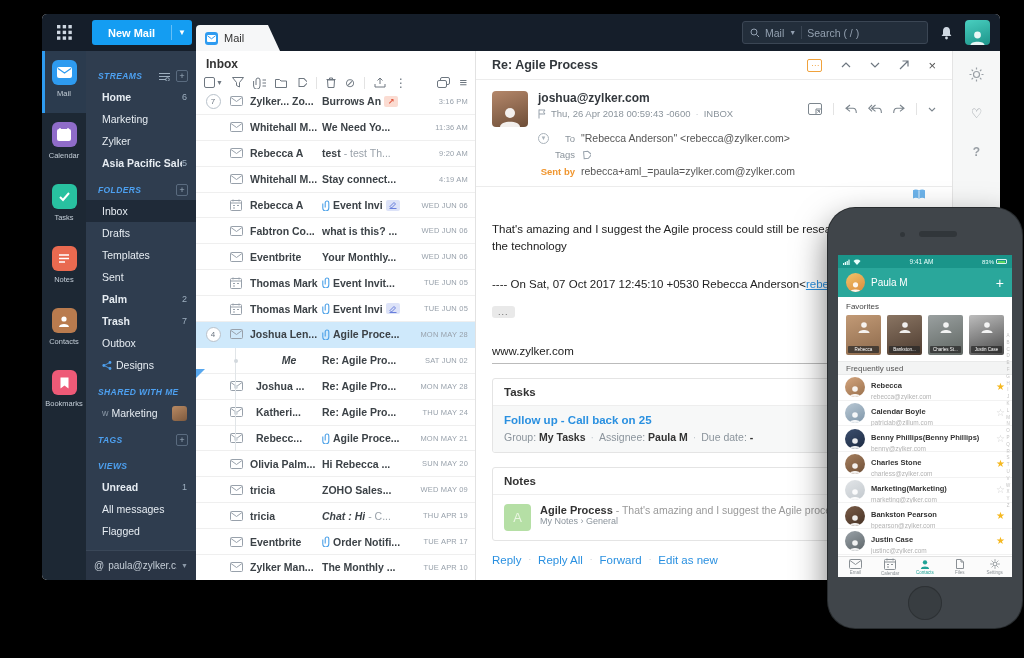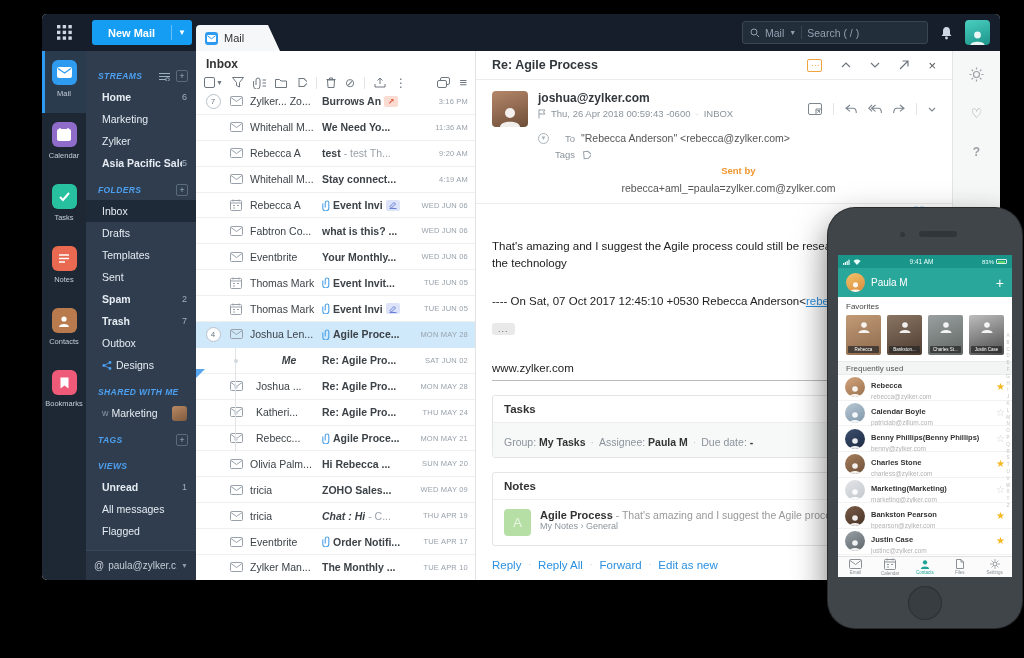--- a/index.html
+++ b/index.html
@@ -63,21 +63,21 @@
   .lp-tools .sp{flex:1;}
   .tool{display:flex;align-items:center;cursor:pointer;}
   .chkchev{font-size:7px;color:#6e7780;margin-left:1px;}
   .txtic{font-size:12px;line-height:12px;}
   .rows{position:absolute;left:0;right:0;top:38px;bottom:0;overflow:hidden;}
   .mrow{height:25.9px;display:flex;align-items:center;border-bottom:1px solid #efefef;position:relative;padding-right:7px;cursor:pointer;background:#fff;}
   .mrow.sel{background:#cfe9fb;border-bottom-color:#cfe9fb;}
   .mrow .gut{width:34px;display:flex;justify-content:center;flex:none;}
   .badge{min-width:15px;height:15px;border:1px solid #b9c2cb;border-radius:8px;background:#fff;font-size:8px;color:#6b7580;display:flex;align-items:center;justify-content:center;padding:0 3px;}
   .mrow .ric{width:20px;flex:none;display:flex;}
-  .mrow .sndr{width:72px;flex:none;font-size:10.5px;font-weight:normal;color:#3c4247;white-space:nowrap;overflow:hidden;}
+  .mrow .sndr{width:72px;flex:none;font-size:10.5px;font-weight:bold;color:#3c4247;white-space:nowrap;overflow:hidden;}
   .mrow .sndr.me{font-weight:bold;font-style:italic;text-align:center;}
   .mrow .subj{flex:1;font-size:10.5px;font-weight:bold;color:#3c4247;white-space:nowrap;overflow:hidden;display:flex;align-items:center;gap:3px;min-width:0;}
   .mrow .subj .snip{font-weight:normal;color:#9aa2aa;}
   .mrow .date{flex:none;width:60px;text-align:right;font-size:7.5px;color:#98a1ab;letter-spacing:.2px;}
   .mrow.thread .gut::before{content:'';position:absolute;left:39px;top:0;bottom:-1px;width:1px;background:#e1e5e8;}
   .mrow.thread .gut::after{content:'';position:absolute;left:37.5px;top:11px;width:4px;height:4px;border-radius:2px;background:#d2d8dd;}
   .mrow.thread .sndr{padding-left:6px;}
   .mrow.wedge::before{content:'';position:absolute;left:0;top:-5px;border-left:9px solid #58a7ee;border-bottom:9px solid transparent;z-index:2;}
   .chip{flex:none;width:14px;height:11px;border-radius:2px;display:flex;align-items:center;justify-content:center;}
   .chip.red{background:#fbdcd2;color:#e2573f;font-size:8px;}
@@ -319,21 +319,21 @@
       <div class="sb-item" data-interactable="true">
         <span class="lbl">Drafts</span>
       </div>
       <div class="sb-item" data-interactable="true">
         <span class="lbl">Templates</span>
       </div>
       <div class="sb-item" data-interactable="true">
         <span class="lbl">Sent</span>
       </div>
       <div class="sb-item bold" data-interactable="true">
-        <span class="lbl">Spam</span>
+        <span class="lbl">Palm</span>
         <span class="cnt">2</span>
       </div>
       <div class="sb-item bold" data-interactable="true">
         <span class="lbl">Trash</span>
         <span class="cnt">7</span>
       </div>
       <div class="sb-item" data-interactable="true">
         <span class="lbl">Outbox</span>
       </div>
       <div class="sb-item" data-interactable="true">
@@ -815,21 +815,21 @@
         <span class="exp" data-interactable="true">▼</span>
         <span class="k" data-interactable="false" style="width:20px;">To</span>
         <span data-interactable="true">"Rebecca Anderson" &lt;rebecca@zylker.com&gt;</span>
       </div>
       <div class="eh-line" style="margin-left:63px;">
         <span class="k" data-interactable="false" style="width:20px;">Tags</span>
         <svg width="10" height="10" viewBox="0 0 10 10" data-interactable="true">
             <path d="M1 4 L4 1 H9 V6 L6 9 Z" stroke="#97a1ab" fill="none" transform="rotate(40 5 5)"></path>
           </svg>
       </div>
-      <div class="eh-line" style="margin-left:29px;flex-direction:column;">
+      <div class="eh-line" style="margin-left:29px;">
         <span class="k orange" data-interactable="false" style="width:54px;">Sent by</span>
         <span data-interactable="false">rebecca+aml_=paula=zylker.com@zylker.com</span>
       </div>
     </div>
 
     <div class="rd-body" data-interactable="false">
       <span class="bookic" data-interactable="true">
         <svg width="14" height="11" viewBox="0 0 14 11">
             <path d="M7 1.5 C5.5 0.3 2.5 0.3 1 1.2 V9.5 C2.5 8.6 5.5 8.6 7 9.8 C8.5 8.6 11.5 8.6 13 9.5 V1.2 C11.5 0.3 8.5 0.3 7 1.5 Z" fill="#6db3ea"></path>
             <path d="M7 1.8 V9.6" stroke="#fff" stroke-width=".8"></path>
@@ -839,20 +839,21 @@
       <div class="b-line2" data-interactable="false">the technology</div>
       <div class="b-quote" data-interactable="false"><span>---- On Sat, 07 Oct 2017 12:45:10 +0530 Rebecca Anderson&lt;</span><a href="#" data-interactable="true">rebecca@zylker.com</a></div>
       <span class="dots-chip" data-interactable="true">...</span>
       <div class="b-site" data-interactable="false">www.zylker.com</div>
       <div class="b-rule" data-interactable="false"></div>
     </div>
 
     <div class="card" data-interactable="false">
       <div class="card-h" data-interactable="false">Tasks</div>
       <div class="task-b">
+        <div class="task-link" data-interactable="true">Follow up - Call back on 25</div>
         <div class="task-meta" data-interactable="false">
           <span>Group:</span> <b>My Tasks</b><span class="dot">·</span><span>Assignee:</span> <b>Paula M</b><span class="dot">·</span><span>Due date:</span> <b>-</b>
         </div>
       </div>
     </div>
 
     <div class="card" data-interactable="false">
       <div class="card-h" data-interactable="false">Notes</div>
       <div class="note-b">
         <div class="note-ic" data-interactable="false">A</div>

